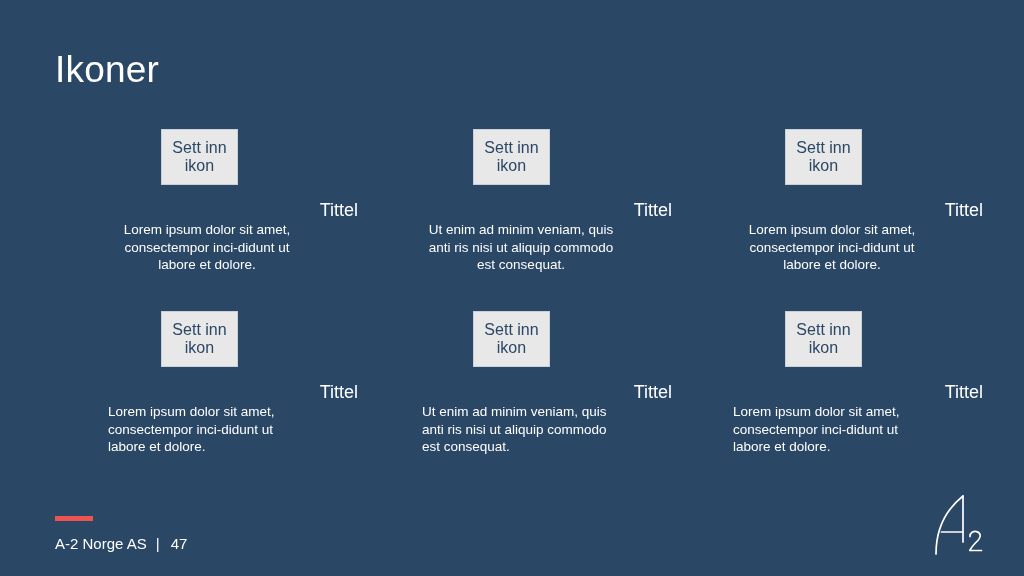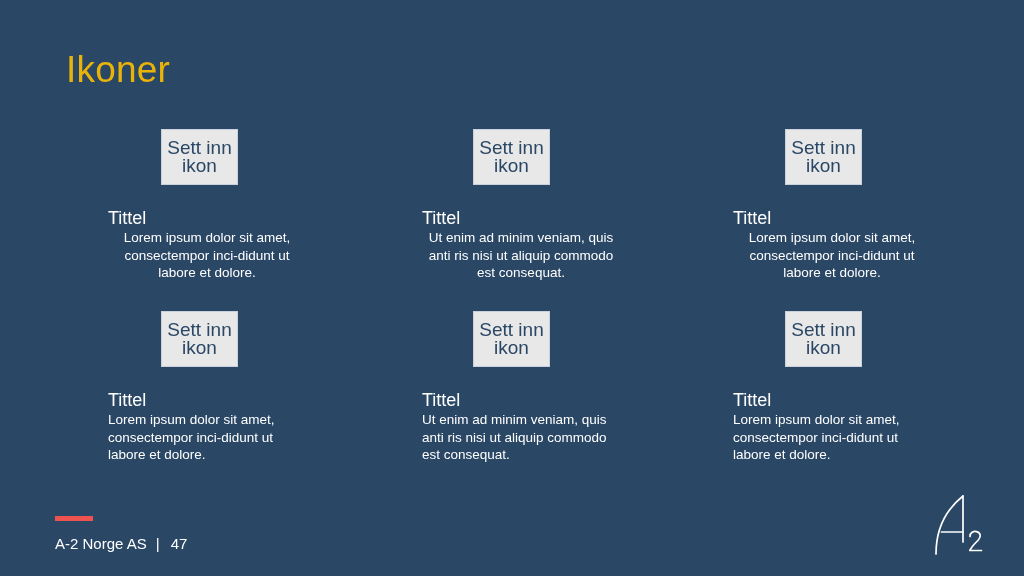--- a/index.html
+++ b/index.html
@@ -18,25 +18,25 @@
   .slide {
     position: relative;
     width: 1024px;
     height: 576px;
     background: #2a4765;
   }
 
   
   .slide-title {
     position: absolute;
-    left: 66px;
+    left: 55px;
     top: 48px;
     font-size: 37px;
     font-weight: 300;
-    color: #eab308;
+    color: #ffffff;
     letter-spacing: 0.2px;
     line-height: 44px;
     white-space: nowrap;
     text-align: center;
   }
 
   
   .grid {
     position: absolute;
     left: 0;
@@ -62,43 +62,43 @@
     width: 77px;
     height: 56px;
     background: #e8e8e8;
     border: 1px solid #c9d2dc;
     box-sizing: border-box;
     display: flex;
     align-items: center;
     justify-content: center;
     text-align: center;
     color: #2a4765;
-    font-size: 19px;
+    font-size: 16px;
     font-weight: 400;
     line-height: 18px;
     margin-bottom: 12px;
   }
 
   .icon-box-inner {
     display: block;
     padding: 0 4px;
   }
 
   
   .card-c0 .icon-box { margin-left: 53px; }
   .card-c1 .icon-box { margin-left: 51px; }
   .card-c2 .icon-box { margin-left: 52px; }
 
   .card-heading {
-    margin-top: 22px;
+    margin-top: 14px;
     font-size: 18px;
     font-weight: 300;
     color: #ffffff;
     line-height: 22px;
-    text-align: left;
+    text-align: right;
   }
 
   .card-body {
     font-size: 13.5px;
     font-weight: 400;
     color: #ffffff;
     line-height: 17.5px;
     width: 190px;
   }
 

